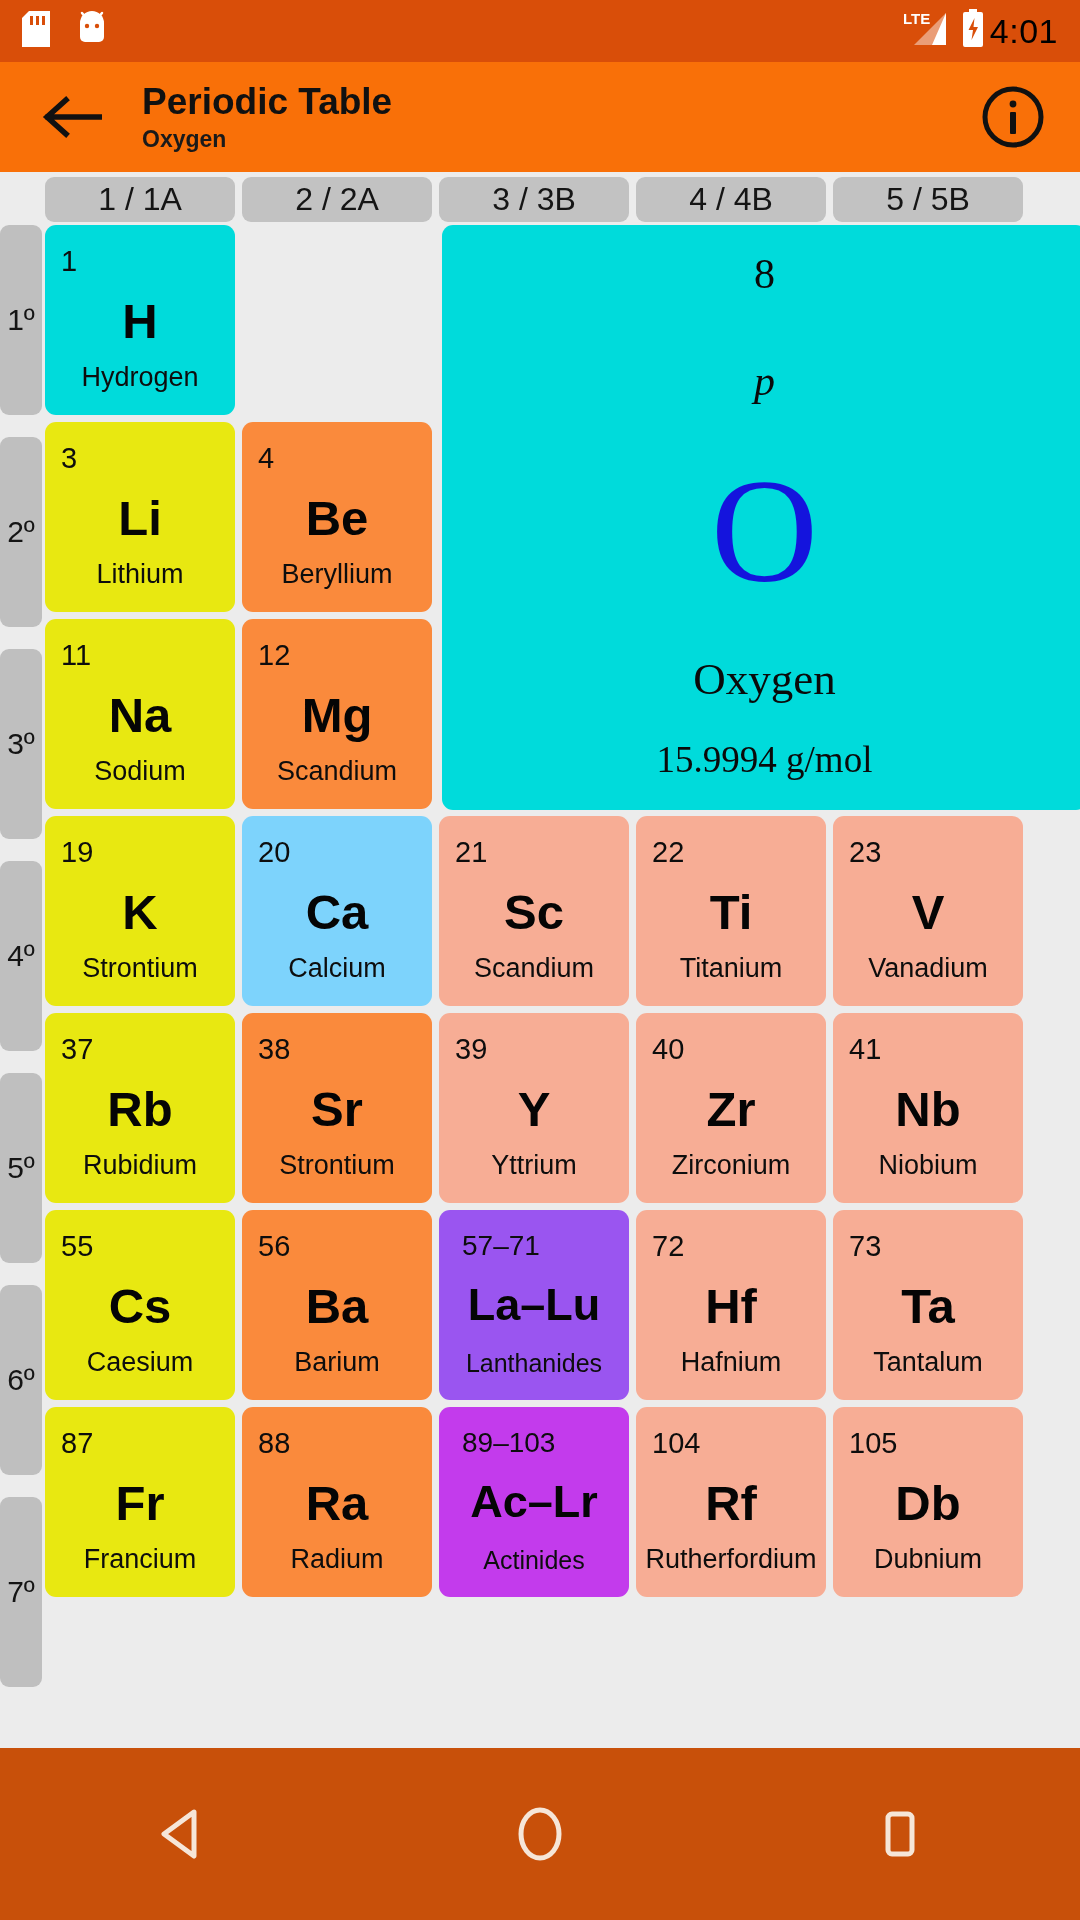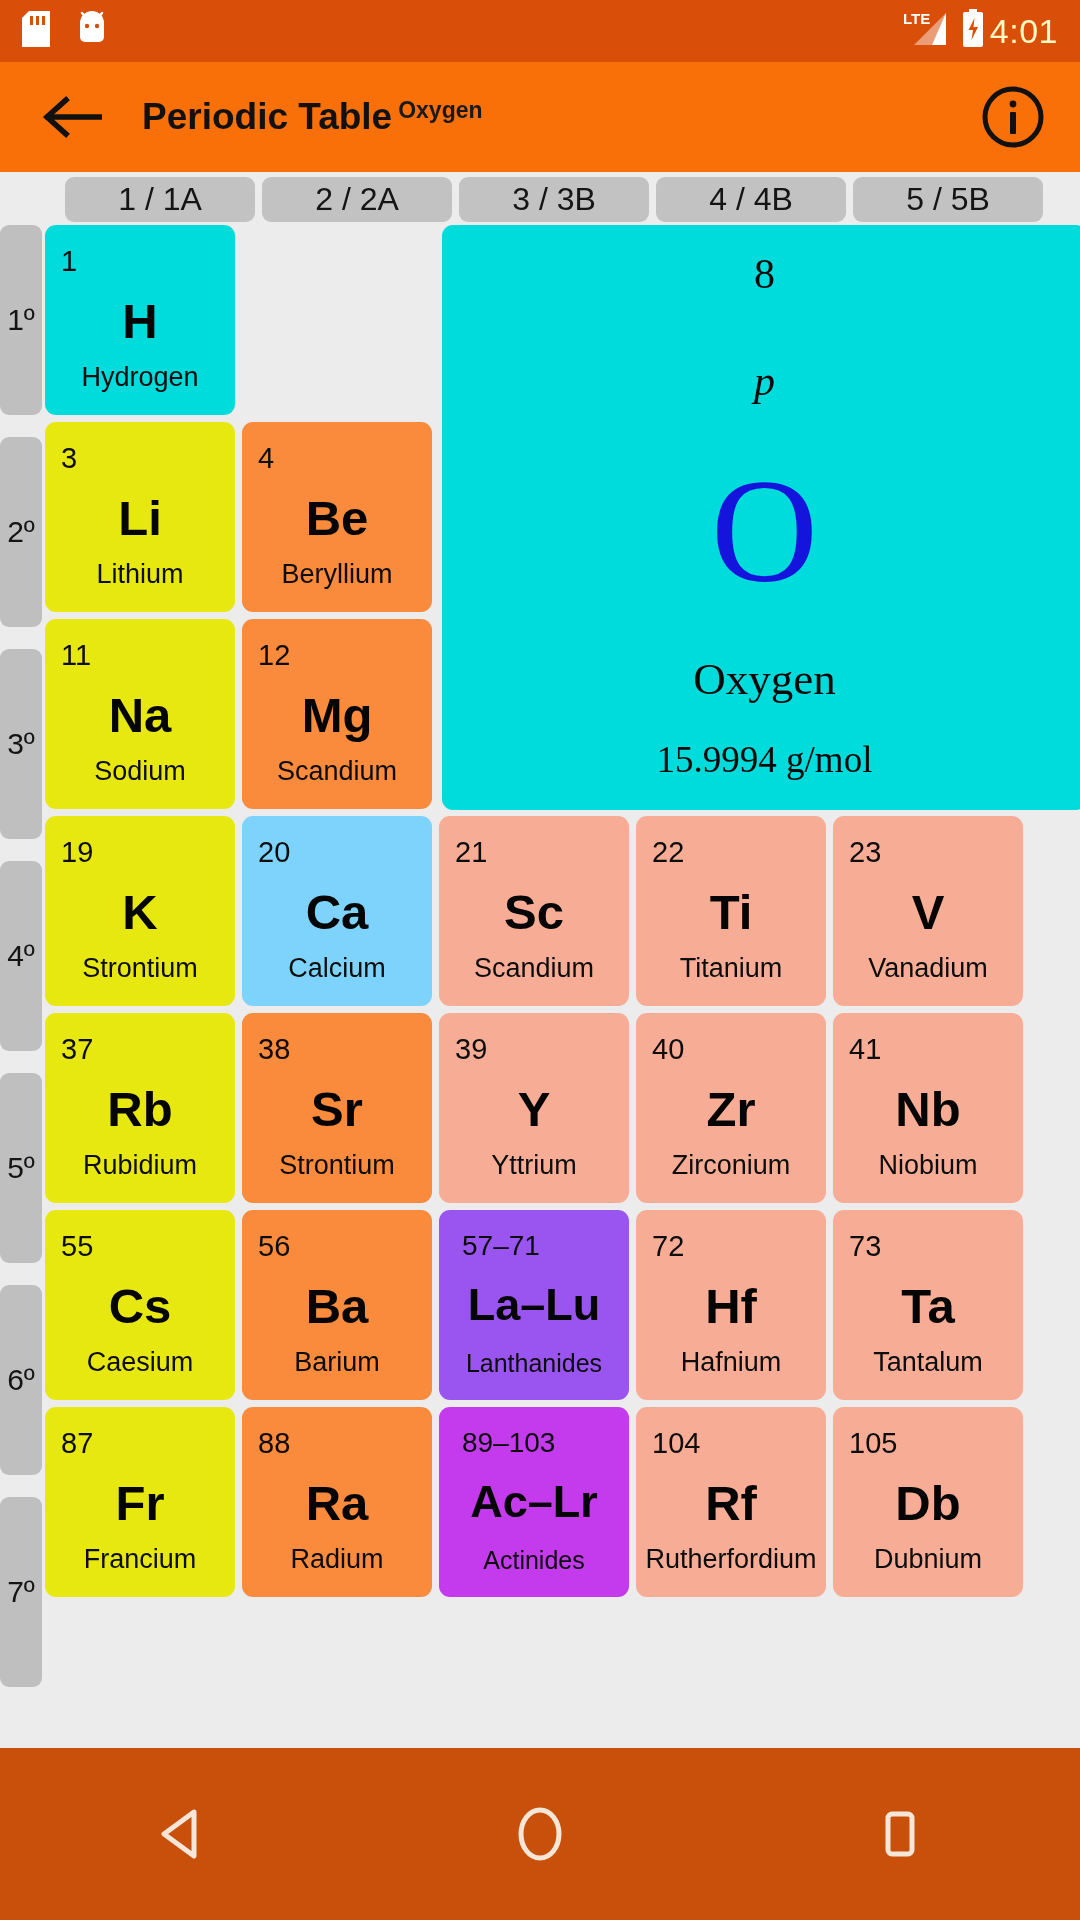--- a/index.html
+++ b/index.html
@@ -16,40 +16,40 @@
     width: 1080px; height: 62px;
     background: #D94E09;
     display: flex; align-items: center;
     padding: 0 22px;
     color: #ffffff;
   }
   #status-left { display: flex; align-items: center; gap: 26px; }
   #status-right { margin-left: auto; display: flex; align-items: center; gap: 0; }
   .sb-icon { display: block; }
   #clock-text {
-    font-size: 34px; font-weight: 400; color: #fef9c3;
+    font-size: 34px; font-weight: 400; color: #000000;
     letter-spacing: 0.5px; margin-left: 4px;
   }
 
   
   #app-bar {
     position: absolute; left: 0; top: 62px;
     width: 1080px; height: 110px;
     background: #F97008;
     display: flex; align-items: center;
     padding: 0 30px 0 36px;
   }
   #back-button {
     width: 72px; height: 72px;
     display: flex; align-items: center; justify-content: center;
     flex: 0 0 auto;
   }
   #appbar-titles {
     margin-left: 34px;
-    display: flex; justify-content: space-between;
+    display: flex; flex-direction: column; justify-content: space-between;
     gap: 6px;
   }
   #app-title { font-size: 37px; font-weight: 700; color: #111; line-height: 1.05; }
   #app-subtitle { font-size: 23px; font-weight: 700; color: #1a1a1a; line-height: 1.05; }
   #info-button {
     margin-left: auto; width: 74px; height: 74px;
     display: flex; align-items: center; justify-content: center;
   }
 
   
@@ -58,21 +58,20 @@
     width: 1080px; height: 1576px;
     background: #ececec;
     overflow: hidden;
   }
 
   
   #group-header-row {
     position: absolute; left: 45px; top: 5px;
     height: 54px;
     display: flex;
-    margin-left: 20px;
   }
   .group-header {
     width: 190px; height: 45px;
     margin-right: 7px;
     background: #c2c2c2;
     border-radius: 9px;
     display: flex; align-items: center; justify-content: center;
     font-size: 32px; color: #151515;
     font-weight: 400;
     flex: 0 0 auto;

